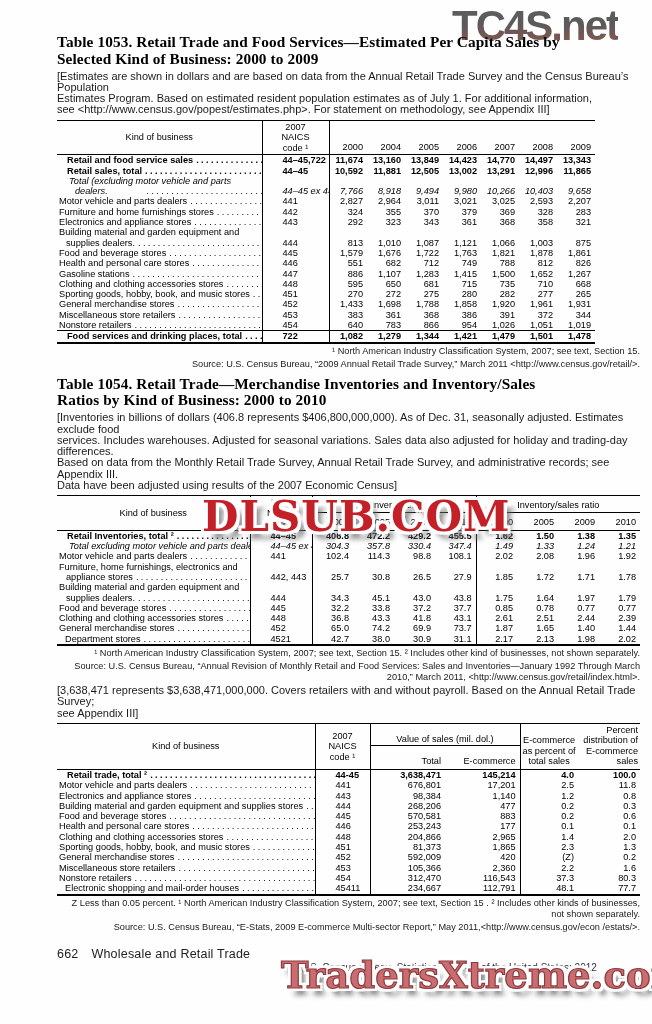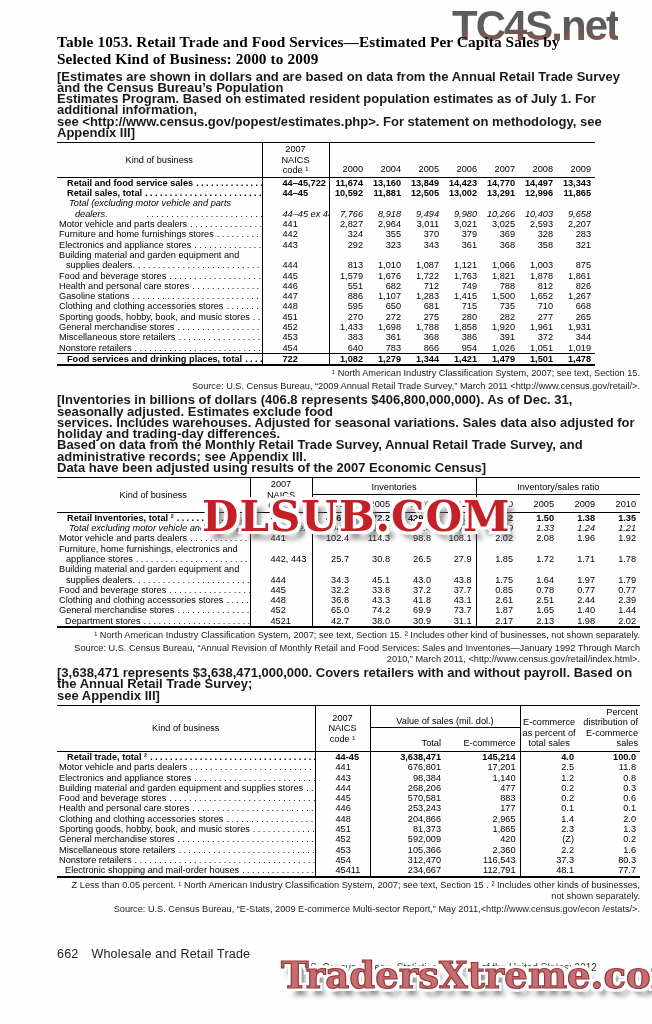--- a/index.html
+++ b/index.html
@@ -9,22 +9,22 @@
     padding:34px 12px 0 57px;
     font-family:"Liberation Sans",sans-serif;
   }
   h2.tbl-title{
     font-family:"Liberation Serif",serif;font-weight:bold;
     font-size:15.3px;line-height:16.8px;margin:6px 0 3px;color:#000;
     white-space:pre-line;letter-spacing:.1px;
   }
   h2.first{margin-top:0;}
   .intro{
-    font-size:13px;line-height:11.3px;color:#1a1a1a;
-    white-space:pre-line;margin:0 0 4px;font-weight:bold;
+    font-size:11px;line-height:11.3px;color:#1a1a1a;
+    white-space:pre-line;margin:0 0 4px;
   }
   
   table.dtable{
     border-collapse:collapse;table-layout:fixed;
     border-top:1px solid #000;border-bottom:2px solid #000;
     font-size:9.2px;color:#000;margin:2px 0 1px;
   }
   .t53{width:538px;} .t54{width:583px;} .t55{width:583px;}
   .dtable th{font-weight:normal;font-size:9.2px;padding:1px 2px;line-height:10.5px;}
   .dtable td{line-height:10.3px;padding:0;vertical-align:bottom;}
@@ -395,20 +395,22 @@
           </tr>
         </tbody>
     </table>
     <div class="fnblock">
       <p class="fn">¹ North American Industry Classification System, 2007; see text, Section 15.</p>
       <p class="fn">Source: U.S. Census Bureau, “2009 Annual Retail Trade Survey,” March 2011 &lt;http://www.census.gov/retail/&gt;.</p>
     </div>
   </section>
 
   <section>
+    <h2 class="tbl-title">Table 1054. Retail Trade—Merchandise Inventories and Inventory/Sales
+Ratios by Kind of Business: 2000 to 2010</h2>
     <p class="intro">[Inventories in billions of dollars (406.8 represents $406,800,000,000). As of Dec. 31, seasonally adjusted. Estimates exclude food
 services. Includes warehouses. Adjusted for seasonal variations. Sales data also adjusted for holiday and trading-day differences.
 Based on data from the Monthly Retail Trade Survey, Annual Retail Trade Survey, and administrative records; see Appendix III.
 Data have been adjusted using results of the 2007 Economic Census]</p>
     <table class="dtable t54">
       <colgroup>
         <col style="width:193px">
           <col style="width:62px">
         <col style="width:41px">
           <col style="width:41px">

